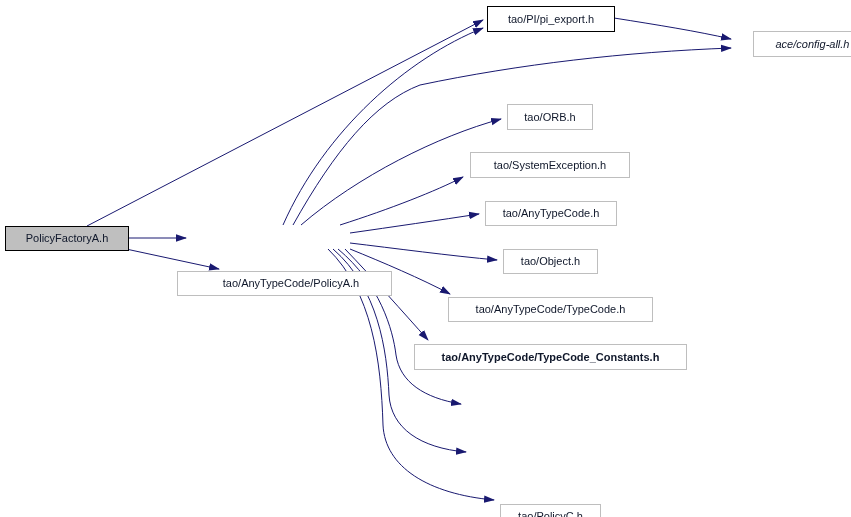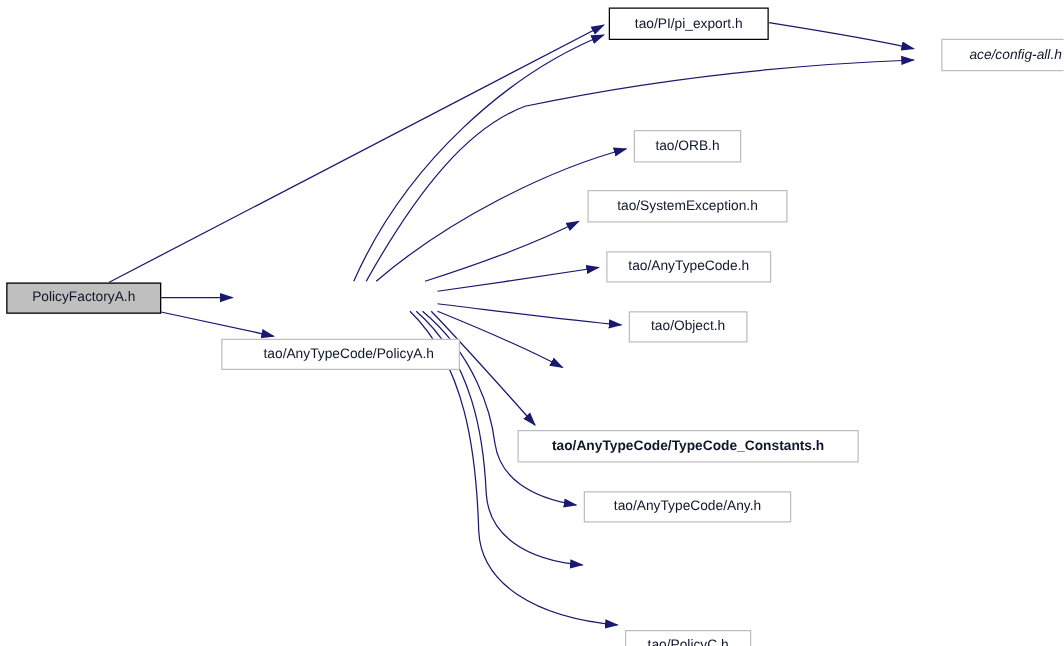--- a/index.html
+++ b/index.html
@@ -65,35 +65,35 @@
     <path d="M338,249 C380,284 393,330 396,355 C400,382 424,398 461,404" marker-end="url(#arrow)"></path>
 
     <path d="M333,249 C378,288 387,350 389,395 C391,428 420,448 466,452" marker-end="url(#arrow)"></path>
 
     <path d="M328,249 C372,292 381,360 383,425 C385,467 428,494 494,500" marker-end="url(#arrow)"></path>
   </svg>
 
   <div class="node current" style="left:5px;top:226px;width:124px;height:25px;">PolicyFactoryA.h</div>
 
 
-  <div class="node" style="left:177px;top:271px;width:191px;height:25px;padding-left:13px;">tao/AnyTypeCode/PolicyA.h</div>
+  <div class="node" style="left:177px;top:271px;width:215px;height:25px;padding-left:13px;">tao/AnyTypeCode/PolicyA.h</div>
 
   <div class="node black" style="left:487px;top:6px;width:128px;height:26px;">tao/PI/pi_export.h</div>
 
   <div class="node" style="left:753px;top:31px;width:119px;height:26px;font-style:italic;">ace/config-all.h</div>
 
   <div class="node" style="left:507px;top:104px;width:86px;height:26px;">tao/ORB.h</div>
 
   <div class="node" style="left:470px;top:152px;width:160px;height:26px;">tao/SystemException.h</div>
 
   <div class="node" style="left:485px;top:201px;width:132px;height:25px;">tao/AnyTypeCode.h</div>
 
   <div class="node" style="left:503px;top:249px;width:95px;height:25px;">tao/Object.h</div>
 
+  <div class="node" style="left:448px;top:297px;width:205px;height:25px;">tao/AnyTypeCode/TypeCode.h</div>
 
   <div class="node" style="left:414px;top:344px;width:273px;height:26px;font-weight:bold;">tao/AnyTypeCode/TypeCode_Constants.h</div>
 
-  <div class="node" style="left:467px;top:393px;width:166px;height:25px;">tao/AnyTypeCode/Any.h</div>
 
 
   <div class="node" style="left:500px;top:489px;width:101px;height:25px;margin-top:15px;">tao/PolicyC.h</div>
 
 </div>
 
 </body></html>

